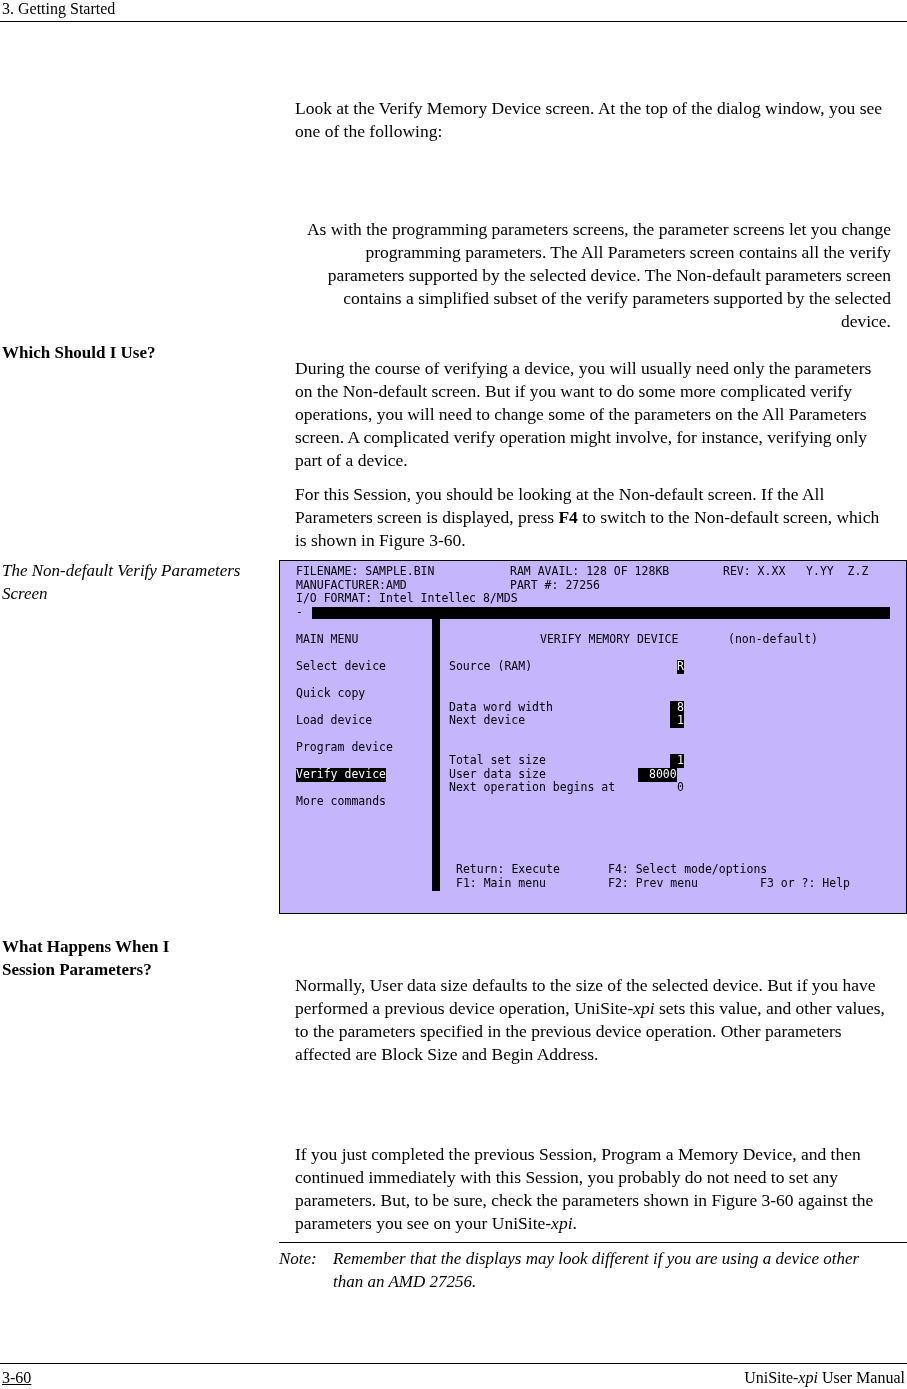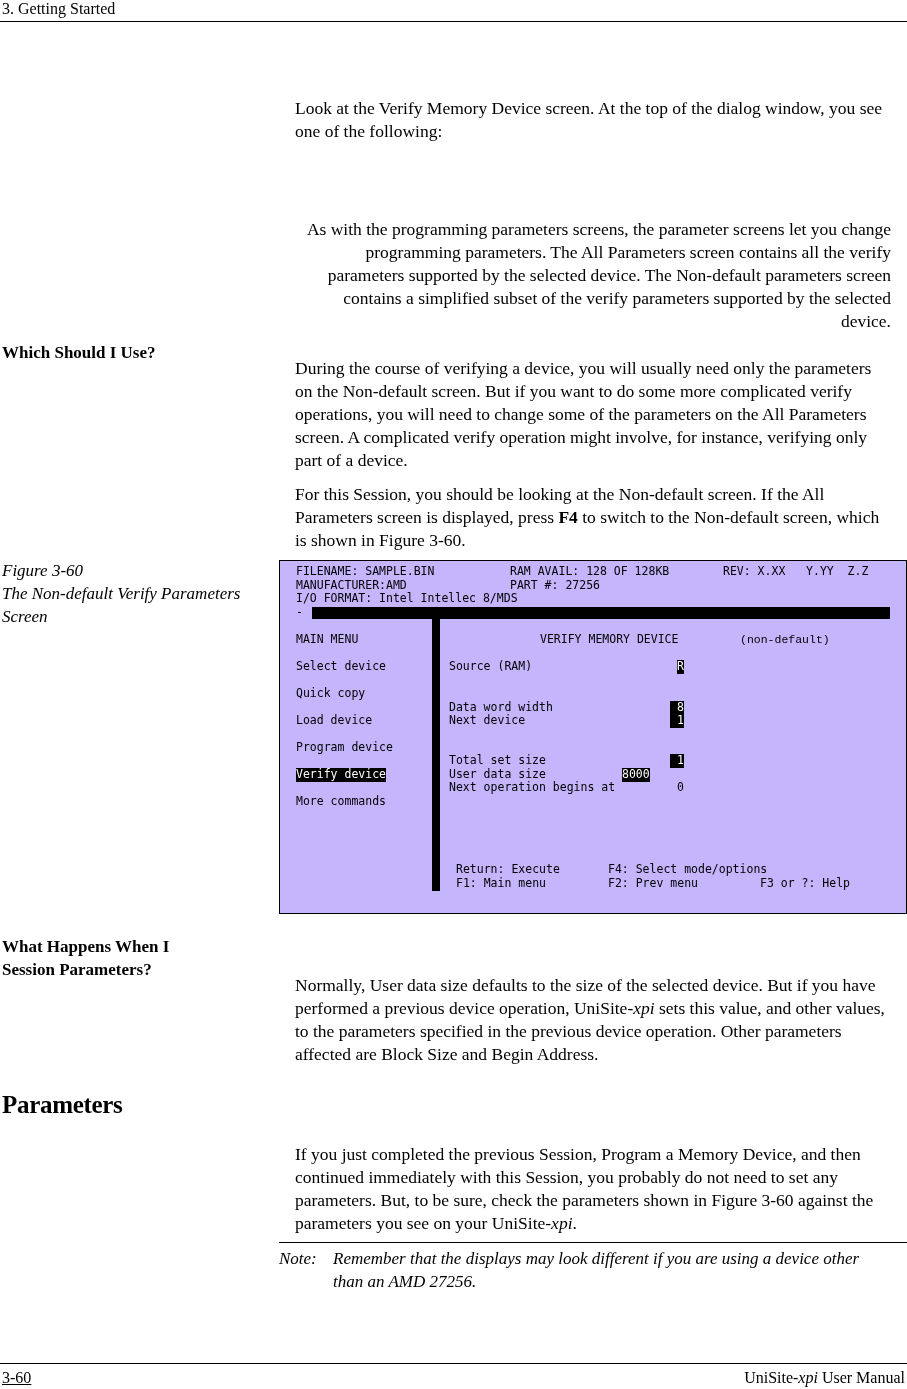--- a/index.html
+++ b/index.html
@@ -41,21 +41,20 @@
 
 <div class="abs side-head" style="top:341px;">Which Should I Use?</div>
 <div class="abs body-text" style="top:341px;">
   <p>During the course of verifying a device, you will usually need only the parameters on the Non-default screen. But if you want to do some more complicated verify operations, you will need to change some of the parameters on the All Parameters screen. A complicated verify operation might involve, for instance, verifying only part of a device.</p>
 </div>
 <div class="abs body-text" style="top:467px;">
   <p><span>For this Session, you should be looking at the Non-default screen. If the All Parameters screen is displayed, press </span><b>F4</b><span> to switch to the Non-default screen, which is shown in Figure 3-60.</span></p>
 </div>
 
 <div class="abs fig-caption">
-  <div>Figure 3-60</div>
   <div style="width:276px;">The Non-default Verify Parameters Screen</div>
 </div>
 
 <div class="abs screen">
   <span class="t" style="left:16px; top:4px;">FILENAME: SAMPLE.BIN</span>
   <span class="t" style="left:230px; top:4px;">RAM AVAIL: 128 OF 128KB</span>
   <span class="t" style="left:443px; top:4px;">REV: X.XX   Y.YY  Z.Z</span>
   <span class="t" style="left:16px; top:18px;">MANUFACTURER:AMD</span>
   <span class="t" style="left:230px; top:18px;">PART #: 27256</span>
   <span class="t" style="left:16px; top:31px;">I/O FORMAT: Intel Intellec 8/MDS</span>
@@ -65,54 +64,53 @@
 
   <span class="t" style="left:16px; top:72px;">MAIN MENU</span>
   <span class="t" style="left:16px; top:99px;">Select device</span>
   <span class="t" style="left:16px; top:126px;">Quick copy</span>
   <span class="t" style="left:16px; top:153px;">Load device</span>
   <span class="t" style="left:16px; top:180px;">Program device</span>
   <span class="t inv" style="left:16px; top:207px;">Verify device</span>
   <span class="t" style="left:16px; top:234px;">More commands</span>
 
   <span class="t" style="left:260px; top:72px;">VERIFY MEMORY DEVICE</span>
-  <span class="t" style="left:460px; top:72px;font-family:Liberation Mono, monospace;">(non-default)</span>
+  <span class="t" style="left:448px; top:72px;">(non-default)</span>
 
   <span class="t" style="left:169px; top:99px;">Source (RAM)</span>
   <span class="t inv" style="left:397px; top:99px;">R</span>
 
   <span class="t" style="left:169px; top:140px;">Data word width</span>
   <span class="t inv" style="left:390px; top:140px; padding-left:7px;">8</span>
   <span class="t" style="left:169px; top:153px;">Next device</span>
   <span class="t inv" style="left:390px; top:153px; padding-left:7px;">1</span>
 
   <span class="t" style="left:169px; top:193px;">Total set size</span>
   <span class="t inv" style="left:390px; top:193px; padding-left:7px;">1</span>
   <span class="t" style="left:169px; top:207px;">User data size</span>
-  <span class="t inv" style="left:342px; top:207px; ">8000</span>
+  <span class="t inv" style="left:358px; top:207px; padding-left:11px;">8000</span>
   <span class="t" style="left:169px; top:220px;">Next operation begins at</span>
   <span class="t" style="left:397px; top:220px;">0</span>
 
   <span class="t" style="left:176px; top:302px;text-align:right;">Return: Execute</span>
   <span class="t" style="left:328px; top:302px;">F4: Select mode/options</span>
   <span class="t" style="left:176px; top:316px;">F1: Main menu</span>
   <span class="t" style="left:328px; top:316px;">F2: Prev menu</span>
   <span class="t" style="left:480px; top:316px;">F3 or ?: Help</span>
 </div>
 
 <div class="abs side-head" style="top:935px;">
   <div>What Happens When I</div>
   <div>Session Parameters?</div>
 </div>
 <div class="abs body-text" style="top:958px;">
   <p><span>Normally, User data size defaults to the size of the selected device. But if you have performed a previous device operation, UniSite-</span><i>xpi</i><span> sets this value, and other values, to the parameters specified in the previous device operation. Other parameters affected are Block Size and Begin Address.</span></p>
 </div>
 
 <div class="abs big-head" style="top:1089px;">
-  <div>Parameters</div>
 </div>
 <div class="abs body-text" style="top:1127px;">
   <p><span>If you just completed the previous Session, Program a Memory Device, and then continued immediately with this Session, you probably do not need to set any parameters. But, to be sure, check the parameters shown in Figure 3-60 against the parameters you see on your UniSite-</span><i>xpi</i><span>.</span></p>
 </div>
 
 <div class="abs" style="left:279px; top:1242px; width:628px; border-top:1.5px solid #000;"></div>
 <div class="abs note">
   <span class="note-label">Note:</span><span class="note-body">Remember that the displays may look different if you are using a device other than an AMD 27256.</span>
 </div>
 

